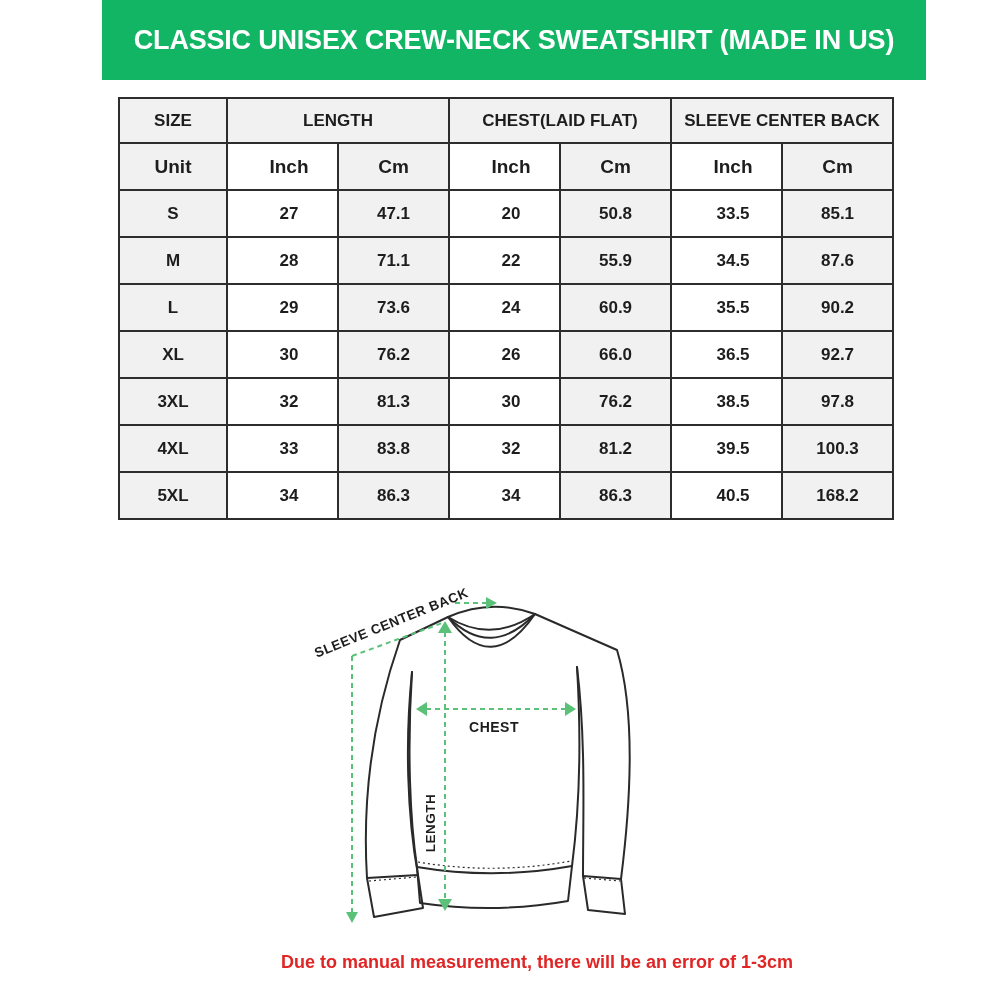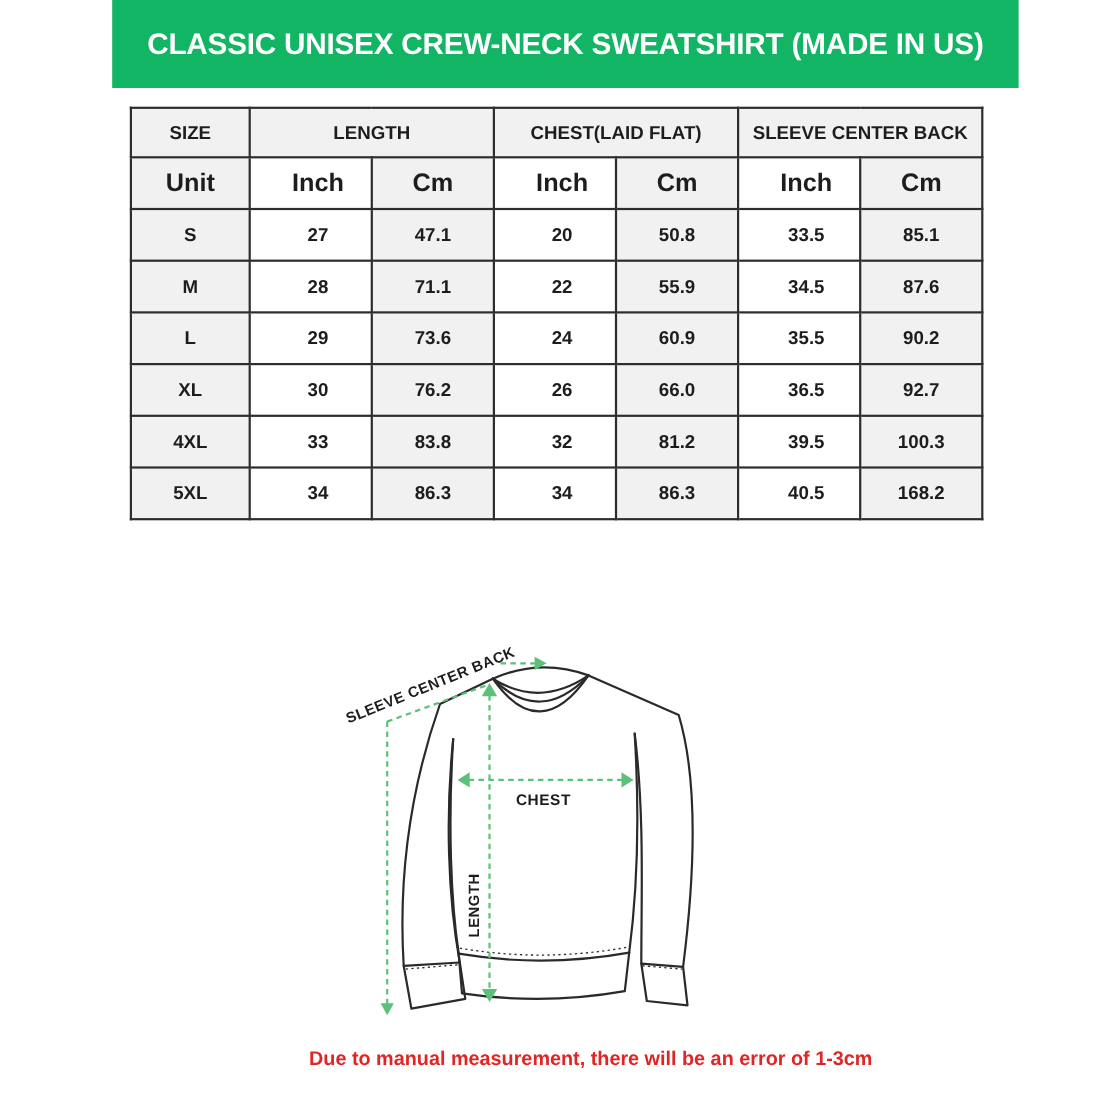--- a/index.html
+++ b/index.html
@@ -30,21 +30,21 @@
   
   .size-table{
     position:absolute;left:118px;top:97px;width:774px;
     border-collapse:collapse;table-layout:fixed;
   }
   .size-table th,.size-table td{
     border:2px solid var(--border);text-align:center;vertical-align:middle;
     font-weight:bold;color:var(--tdark);padding:0;
   }
   .size-table thead tr.group-row th{height:43px;font-size:17px;}
-  .size-table thead tr.unit-row th{height:45px;font-size:23px;}
+  .size-table thead tr.unit-row th{height:45px;font-size:19px;}
   .size-table tbody td{height:45px;font-size:17px;}
   .size-table .g{background:var(--cell-gray);}
   .size-table .w{background:var(--cell-white);padding-left:13px;}
   
   .diagram{position:absolute;left:295px;top:570px;width:410px;height:380px;}
   .outline{fill:none;stroke:var(--outline);stroke-width:2;stroke-linecap:round;stroke-linejoin:round;}
   .seam{fill:none;stroke:var(--outline);stroke-width:1.2;stroke-dasharray:2 3;}
   .measure{fill:none;stroke:var(--mgreen);stroke-width:2;stroke-dasharray:5 4;}
   .mhead{fill:var(--mgreen);stroke:none;}
   .dlabel{fill:var(--tdark);font-family:"Liberation Sans","DejaVu Sans",sans-serif;font-weight:bold;letter-spacing:0.5px;}
@@ -121,20 +121,29 @@
         <tr>
           <td class="g">XL</td>
           <td class="w">30</td>
           <td class="g">76.2</td>
           <td class="w">26</td>
           <td class="g">66.0</td>
           <td class="w">36.5</td>
           <td class="g">92.7</td>
         </tr>
         <tr>
+          <td class="g">3XL</td>
+          <td class="w">32</td>
+          <td class="g">81.3</td>
+          <td class="w">30</td>
+          <td class="g">76.2</td>
+          <td class="w">38.5</td>
+          <td class="g">97.8</td>
+        </tr>
+        <tr>
           <td class="g">4XL</td>
           <td class="w">33</td>
           <td class="g">83.8</td>
           <td class="w">32</td>
           <td class="g">81.2</td>
           <td class="w">39.5</td>
           <td class="g">100.3</td>
         </tr>
         <tr>
           <td class="g">5XL</td>

